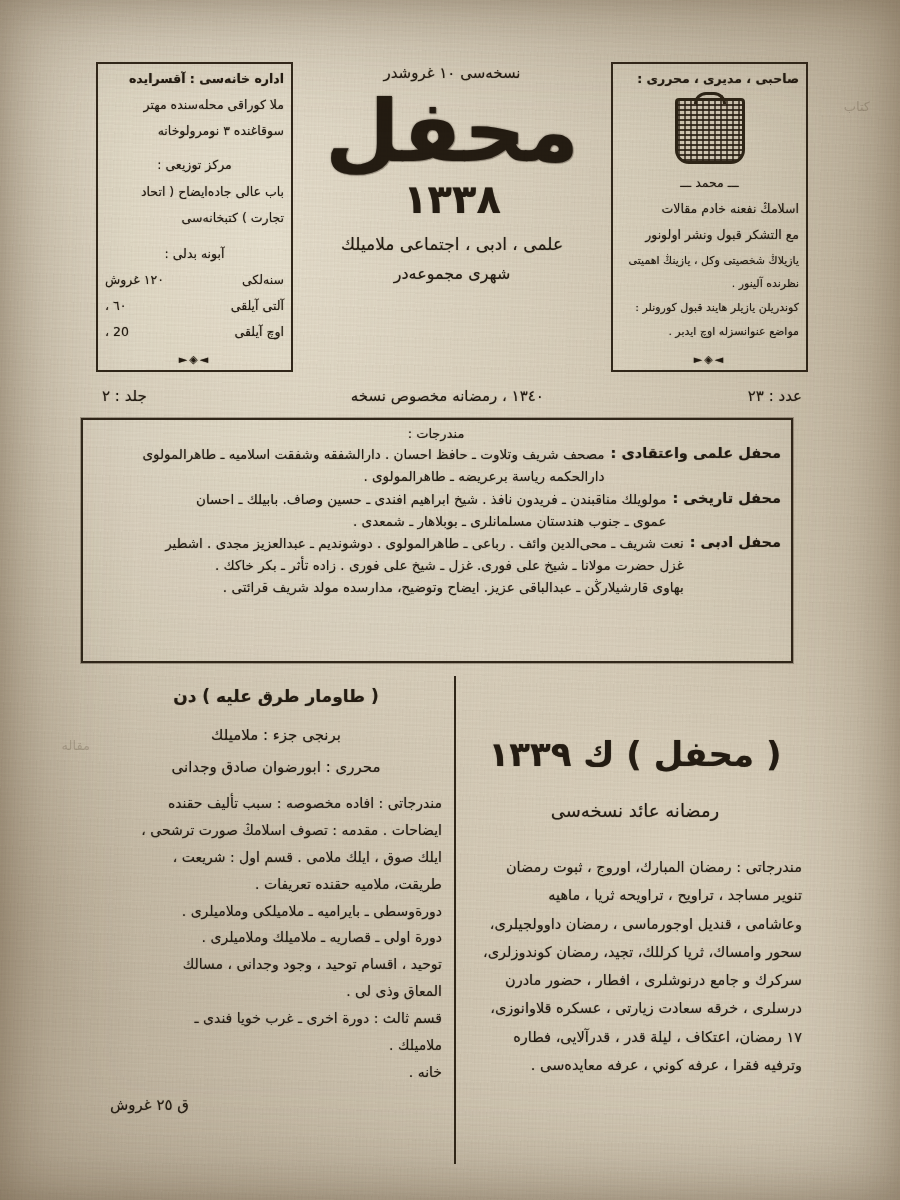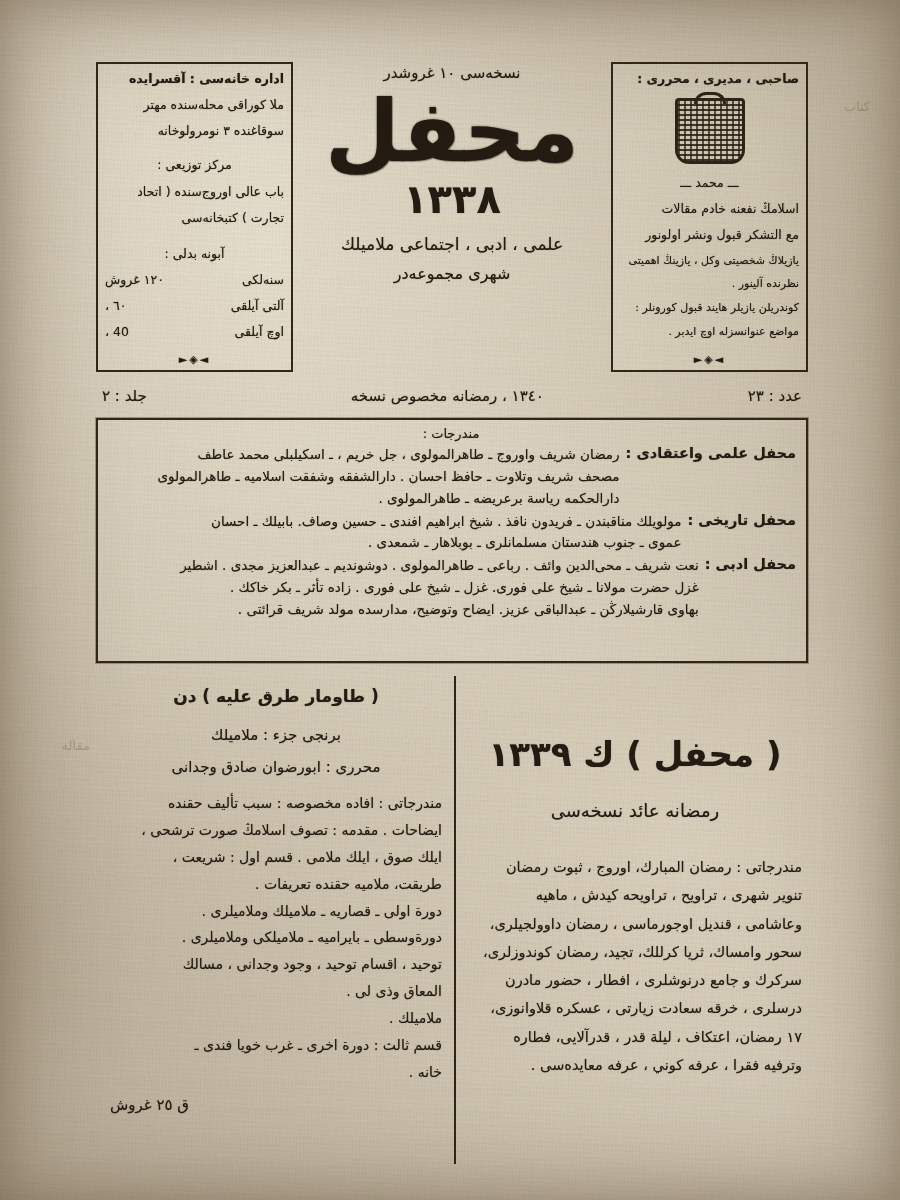--- a/index.html
+++ b/index.html
@@ -170,21 +170,21 @@
     align-items: center;
     justify-content: space-between;
     font-size: 15px;
     padding: 0 6px;
     box-sizing: border-box;
   }
 
   
   #contents-box {
     position: absolute;
-    left: 96px;
+    left: 81px;
     top: 418px;
     width: 712px;
     height: 245px;
     border: 2px solid #31271a;
     box-sizing: border-box;
     padding: 6px 10px 4px 8px;
     background: rgba(255,252,240,.08);
   }
   #contents-box .c-head {
     font-size: 13px;
@@ -325,52 +325,51 @@
       <div id="year-big">١٣٣٨</div>
       <div id="subtitle1">علمى ، ادبى ، اجتماعى ملاميلك</div>
       <div id="subtitle2">شهرى مجموعه‌در</div>
     </div>
 
     <div class="side-box ar ink">
       <div class="row hdr">اداره خانه‌سى : آقسرايده</div>
       <div class="row">ملا كوراقى محله‌سنده مهتر</div>
       <div class="row">سوقاغنده ٣ نومرولوخانه</div>
       <div class="row center" style="margin-top:8px">مركز توزيعى :</div>
-      <div class="row">باب عالى اوروج‌سنده ( اتحاد</div>
+      <div class="row">باب عالى جاده‌ايضاح ( اتحاد</div>
       <div class="row">تجارت ) كتبخانه‌سى</div>
       <div class="row center" style="margin-top:10px">آبونه بدلى :</div>
       <div class="row" style="display:flex;justify-content:space-between">
         <span>سنه‌لكى</span>
         <span>١٢٠ غروش</span>
       </div>
       <div class="row" style="display:flex;justify-content:space-between">
         <span>آلتى آيلقى</span>
         <span>٦٠ ،</span>
       </div>
       <div class="row" style="display:flex;justify-content:space-between">
         <span>اوچ آيلقى</span>
-        <span>40 ،</span>
+        <span>20 ،</span>
       </div>
       <div class="sep-orn">◄◈►</div>
     </div>
   </div>
 
   <div id="issue-bar" class="ar ink">
     <span>عدد : ٢٣</span>
     <span>١٣٤٠ ، رمضانه مخصوص نسخه</span>
     <span>جلد : ٢</span>
   </div>
 
   <div id="contents-box" class="ar ink frame">
     <div class="c-head">مندرجات :</div>
 
     <div class="c-row">
       <div class="c-label">محفل علمى واعتقادى :</div>
       <div class="c-lines">
-        <div class="c-line just">رمضان شريف واوروج ـ طاهرالمولوى ، جل خريم ، ـ اسكيلبلى محمد عاطف</div>
         <div class="c-line just">مصحف شريف وتلاوت ـ حافظ احسان . دارالشفقه وشفقت اسلاميه ـ طاهرالمولوى</div>
         <div class="c-line">دارالحكمه رياسة برعريضه ـ طاهرالمولوى .</div>
       </div>
     </div>
 
     <div class="c-row">
       <div class="c-label">محفل تاريخى :</div>
       <div class="c-lines">
         <div class="c-line just">مولويلك مناقبندن ـ فريدون نافذ . شيخ ابراهيم افندى ـ حسين وصاف. بابيلك ـ احسان</div>
         <div class="c-line just">عموى ـ جنوب هندستان مسلمانلرى ـ بوبلاهار ـ شمعدى .</div>
@@ -387,45 +386,45 @@
     </div>
   </div>
 
   <div id="lower">
 
     <div id="col-right" class="ar ink">
       <div id="ad-title">( محفل ) ك ١٣٣٩</div>
       <div id="ad-sub">رمضانه عائد نسخه‌سى</div>
       <div id="ad-body">
         <div>مندرجاتى : رمضان المبارك، اوروج ، ثبوت رمضان</div>
-        <div>تنوير شهرى ، تراويح ، تراويحه كيدش ، ماهيه</div>
+        <div>تنوير مساجد ، تراويح ، تراويحه ثريا ، ماهيه</div>
         <div>وعاشامى ، قنديل اوجورماسى ، رمضان داوولجيلرى،</div>
         <div>سحور وامساك، ثريا كرللك، تجيد، رمضان كوندوزلرى،</div>
         <div>سركرك و جامع درنوشلرى ، افطار ، حضور مادرن</div>
         <div>درسلرى ، خرقه سعادت زيارتى ، عسكره قلاوانوزى،</div>
         <div>١٧ رمضان، اعتكاف ، ليلة قدر ، قدرآلايى، فطاره</div>
         <div>وترفيه فقرا ، عرفه كوني ، عرفه معايده‌سى .</div>
       </div>
     </div>
 
     <div id="col-left" class="ar ink">
       <div id="bk-title">( طاومار طرق عليه ) دن</div>
       <div id="bk-sub">برنجى جزء : ملاميلك</div>
       <div id="bk-editor">محررى : ابورضوان صادق وجدانى</div>
       <div id="bk-first">
         <div class="bk-line">مندرجاتى : افاده مخصوصه :  سبب تأليف حقنده</div>
         <div class="bk-line">ايضاحات . مقدمه : تصوف اسلامڭ صورت ترشحى ،</div>
         <div class="bk-line">ايلك صوق ، ايلك ملامى . قسم اول : شريعت ،</div>
         <div class="bk-line">طريقت، ملاميه حقنده تعريفات .</div>
+        <div class="bk-line">دورةوسطى ـ بايراميه ـ ملاميلكى وملاميلرى .</div>
         <div class="bk-line">دورة اولى ـ قصاريه ـ ملاميلك وملاميلرى .</div>
-        <div class="bk-line">دورةوسطى ـ بايراميه ـ ملاميلكى وملاميلرى .</div>
         <div class="bk-line">توحيد ، اقسام توحيد ، وجود وجدانى ، مسالك</div>
         <div class="bk-line">المعاق وذى لى .</div>
+        <div class="bk-line">قسم ثالث : دورة اخرى ـ غرب خويا فندى ـ</div>
         <div class="bk-line">ملاميلك .</div>
-        <div class="bk-line">قسم ثالث : دورة اخرى ـ غرب خويا فندى ـ</div>
         <div class="bk-line">خانه .</div>
       </div>
       <div id="bk-price">ق ٢٥ غروش</div>
     </div>
   </div>
 
   <div id="grain"></div>
   <div id="vignette"></div>
 </div>
 

